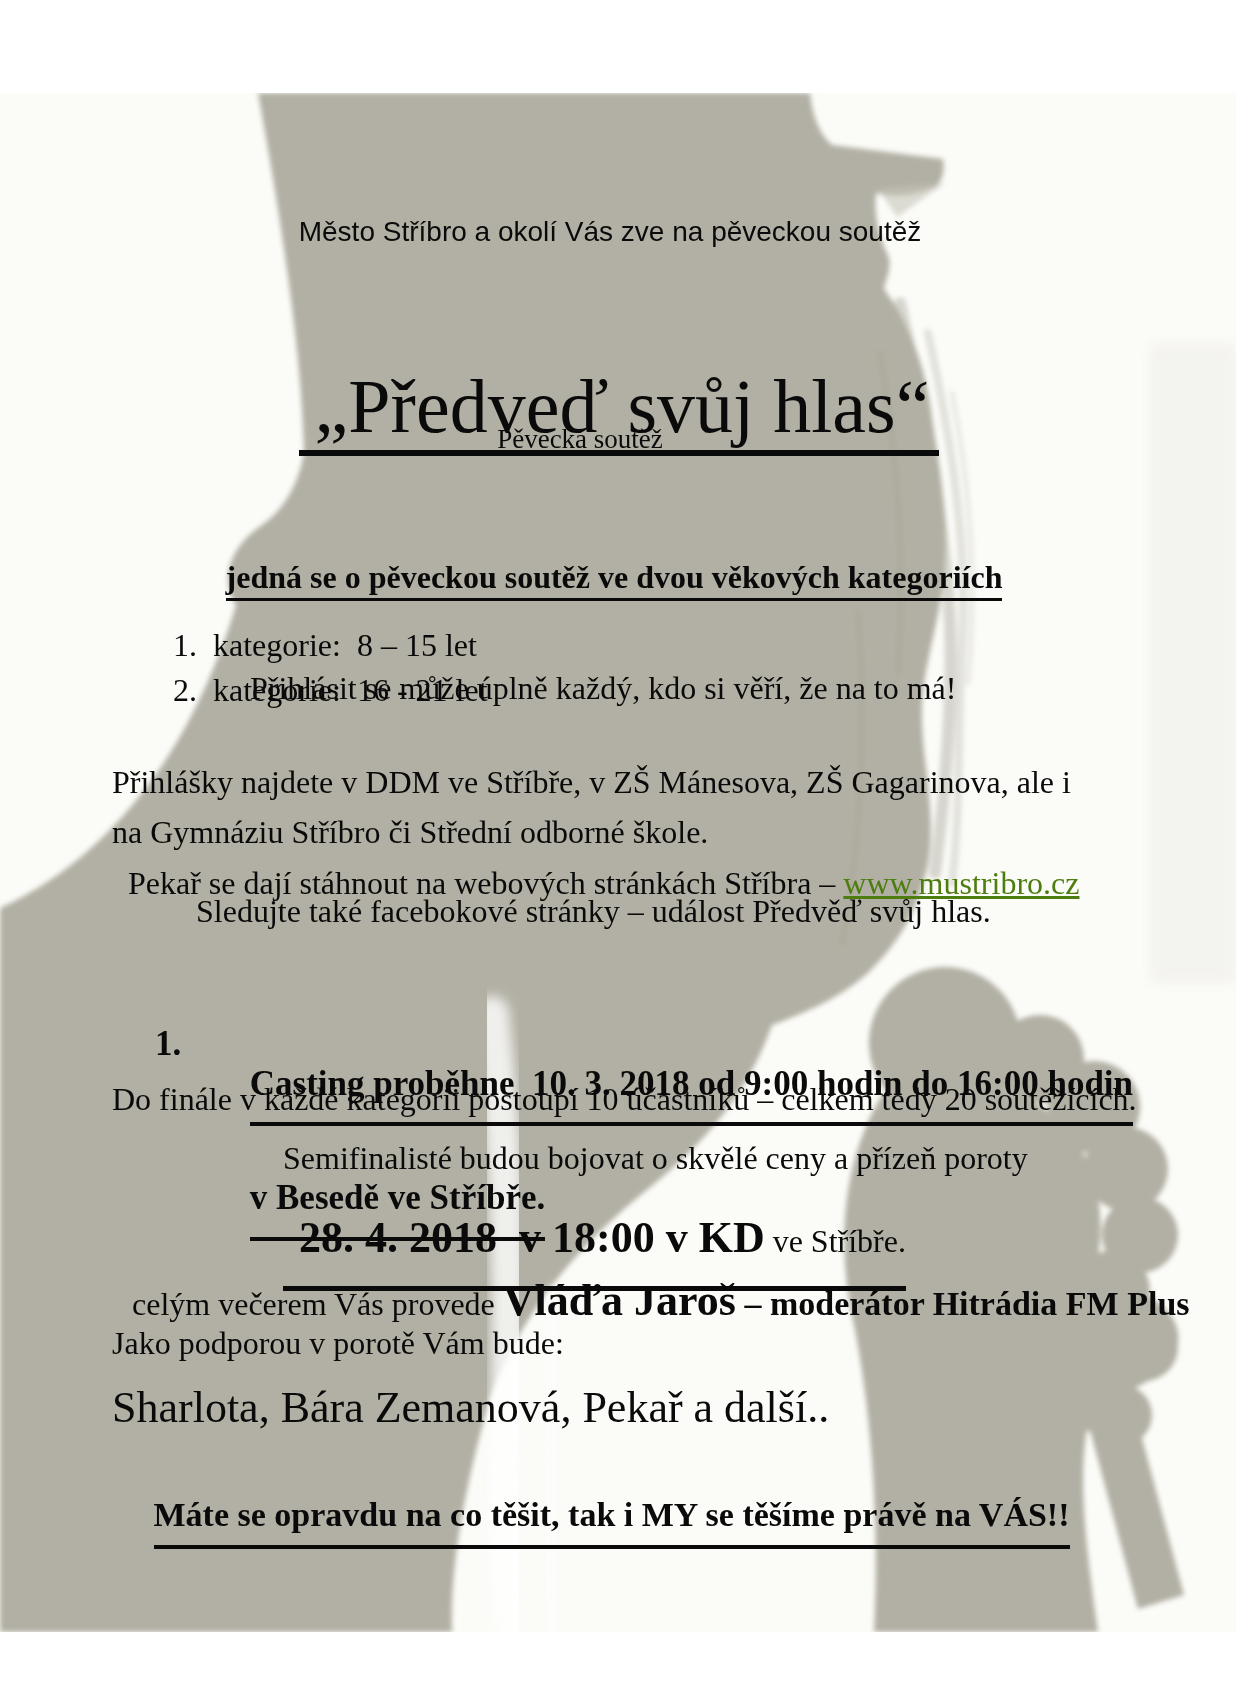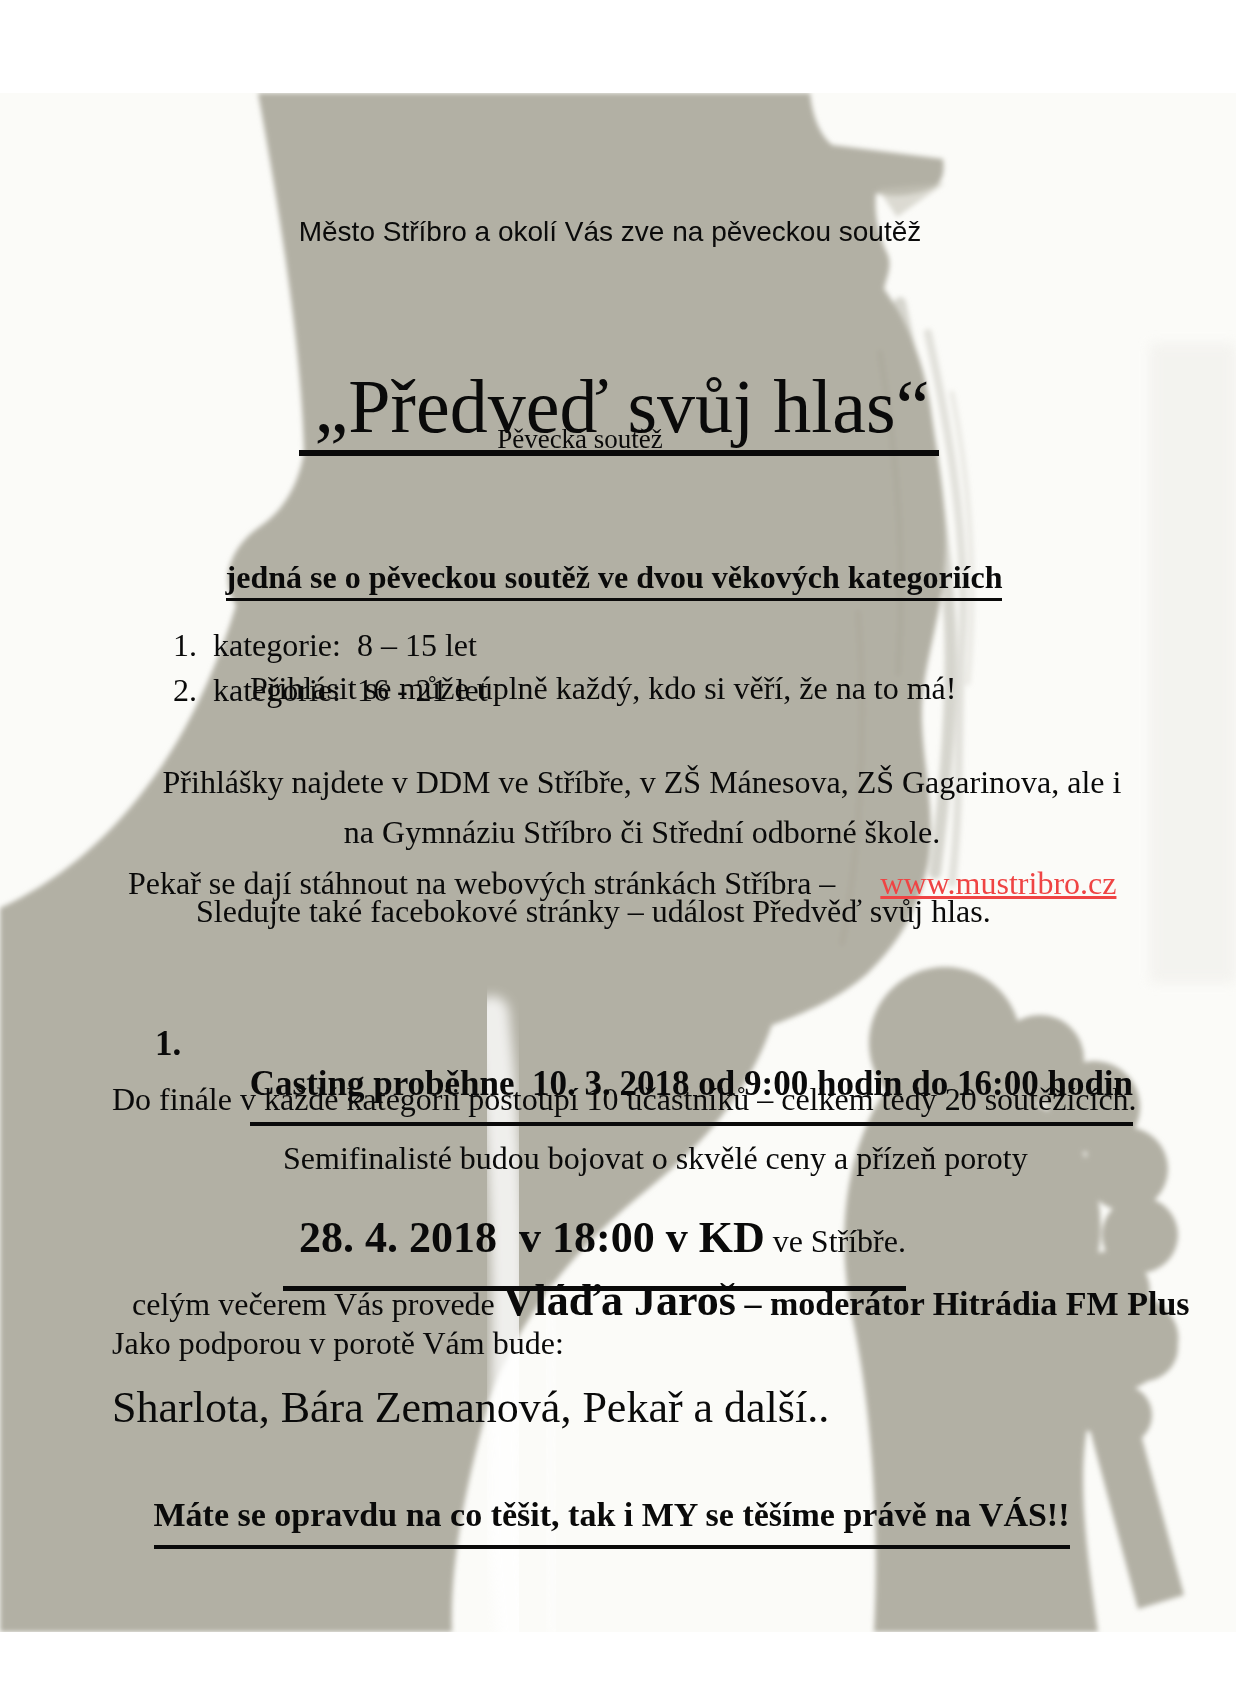--- a/index.html
+++ b/index.html
@@ -1,31 +1,31 @@
 <!DOCTYPE html>
 <html><head>
 <meta charset="utf-8">
 <style>
   html,body{margin:0;padding:0;}
   body{
     width:1236px;height:1698px;position:relative;background:#ffffff;
     font-family:"Liberation Serif","DejaVu Serif",serif;color:#0a0a0a;overflow:hidden;
   }
   #photo{position:absolute;left:0;top:93px;width:1236px;height:1539px;z-index:0;}
-  .txt{position:absolute;z-index:2;white-space:pre-wrap;line-height:1.15;text-align:center;}
+  .txt{position:absolute;z-index:2;white-space:pre-wrap;line-height:1.15;}
   .sans{font-family:"Liberation Sans","DejaVu Sans",sans-serif;}
   .center{text-align:center;}
   .b{font-weight:bold;}
   .title-line{font-size:76px;line-height:1.0;}
   .title-line .u{display:inline-block;border-bottom:6px solid #0a0a0a;padding:0 10px 6px 16px;}
   .subtitle{font-size:27px;}
   .heading-u{display:inline-block;border-bottom:3px solid #0a0a0a;padding-bottom:2px;}
   .body32{font-size:32px;}
   .castline{display:inline-block;border-bottom:4px solid #0a0a0a;padding-bottom:18px;margin-bottom:12px;}
-  .link{color:#ef4444;text-decoration:underline;cursor:pointer;margin-left:37px;}
+  .link{color:#4d7c0f;text-decoration:underline;cursor:pointer;}
   .date-u{display:inline-block;border-bottom:5px solid #0a0a0a;padding-bottom:4px;}
   .big-bold{font-size:44px;font-weight:bold;}
   .closing-u{display:inline-block;border-bottom:4px solid #0a0a0a;padding-bottom:11px;}
 </style>
 </head>
 <body>
 
 <svg id="photo" viewBox="0 0 1236 1539" preserveAspectRatio="none" aria-hidden="true">
   <defs>
     <filter id="soft" x="-10%" y="-10%" width="120%" height="120%">
@@ -136,20 +136,21 @@
   <span>Pekař se dají stáhnout na webových stránkách Stříbra – </span><span class="link">www.mustribro.cz</span>
 </div>
 
 <div class="txt body32" style="top:893px;left:196px;">Sledujte také facebokové stránky – událost Předvěď svůj hlas.</div>
 
 <div class="txt b" style="top:943px;left:155px;font-size:35px;">
   <div style="display:flex;align-items:flex-start;">
     <span style="margin-right:16px;">1.</span>
     <span>
       <span class="castline">Casting proběhne  10. 3. 2018 od 9:00 hodin do 16:00 hodin</span><br>
+      <span class="castline">v Besedě ve Stříbře.</span>
     </span>
   </div>
 </div>
 
 <div class="txt body32" style="top:1081px;left:112px;">Do finále v každé kategorii postoupí 10 účastníků – celkem tedy 20 soutěžících.</div>
 
 <div class="txt body32" style="top:1140px;left:283px;">Semifinalisté budou bojovat o skvělé ceny a přízeň poroty</div>
 
 <div class="txt" style="top:1176px;left:275px;">
   <span class="date-u">

